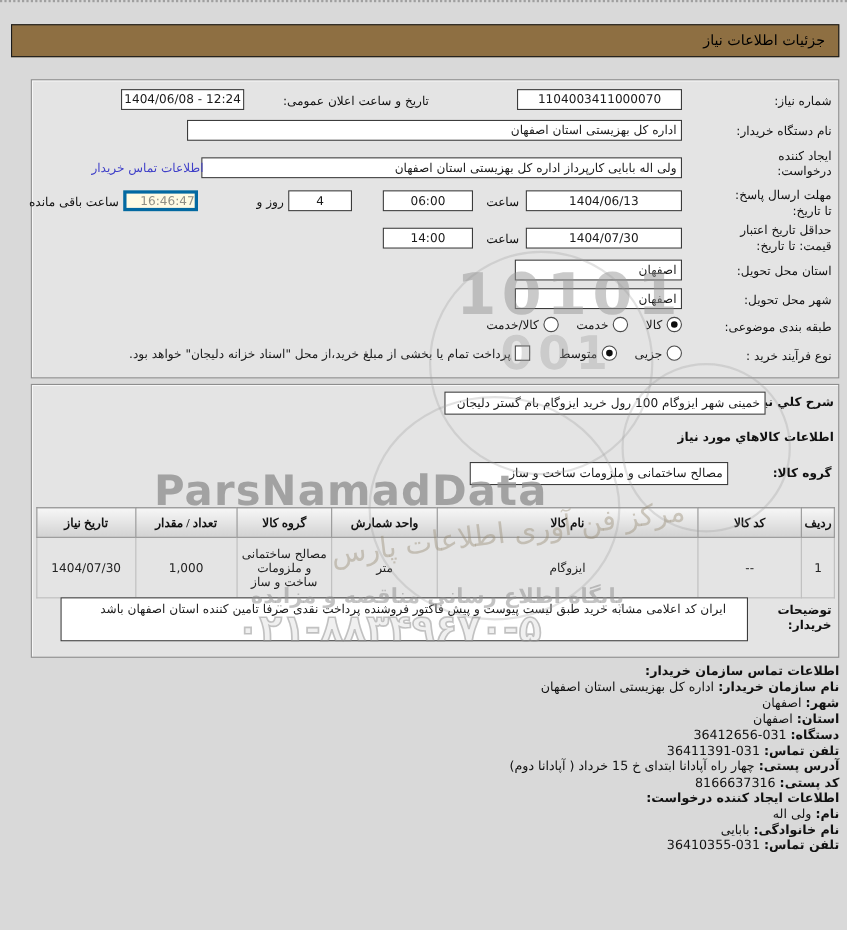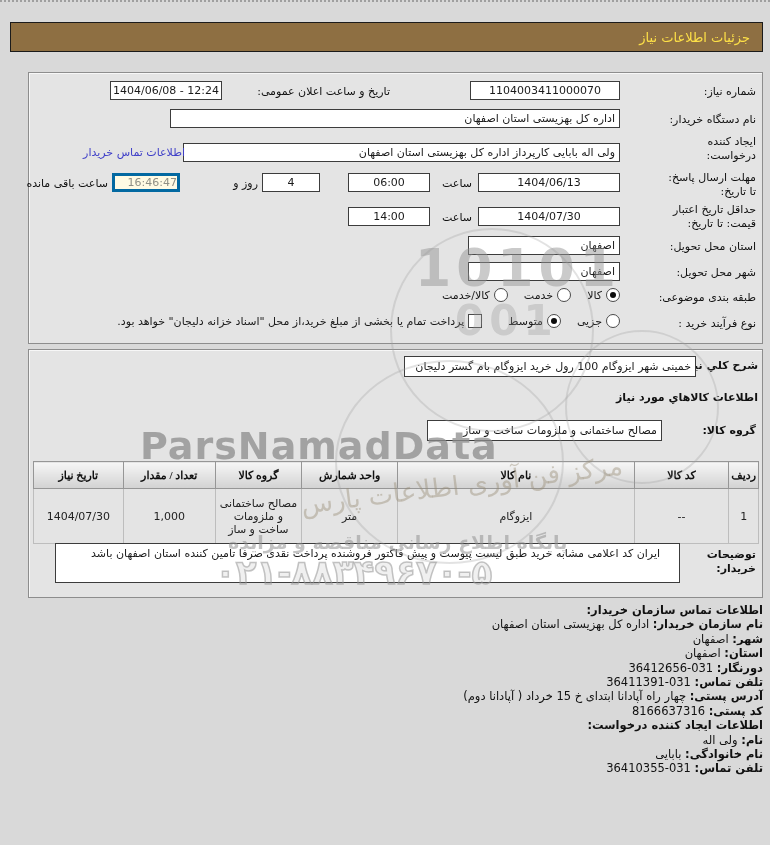--- a/index.html
+++ b/index.html
@@ -8,21 +8,21 @@
     background:#d9d9d9;
     font-family:"DejaVu Sans",sans-serif;
     font-size:11px;color:#1a1a1a;
     direction:rtl;
   }
   .dotted-top{position:absolute;top:0;left:0;right:0;height:3px;border-top:2px dotted #9f9f9f;}
 
   .title-bar{
     position:absolute;top:22px;left:10px;right:7px;height:30px;
     background:#8e6f42;border:1px solid #1b1b1b;
-    color:#fde047;font-size:13px;
+    color:#000000;font-size:13px;
     display:flex;align-items:center;padding:0 12px;box-sizing:border-box;
   }
 
   .panel{
     position:absolute;left:28px;right:7px;
     background:#e4e4e4;border:1px solid #8d8d8d;
     box-shadow:inset 1px 1px 0 rgba(255,255,255,.7);
   }
   #panel-main{top:72px;height:270px;}
   #panel-need{top:349px;height:247px;}
@@ -246,21 +246,21 @@
   <div class="notes-box" style="top:193px;right:82px;width:625px;height:40px;">
     <span>ایران کد اعلامی مشابه خرید طبق لیست پیوست و پیش فاکتور فروشنده پرداخت نقدی صرفا تامین کننده استان اصفهان باشد</span>
   </div>
 </div>
 
 <div class="contact">
   <div class="bold">اطلاعات تماس سازمان خریدار:</div>
   <div><b>نام سازمان خریدار:</b> <span>اداره کل بهزیستی استان اصفهان</span></div>
   <div><b>شهر:</b> <span>اصفهان</span></div>
   <div><b>استان:</b> <span>اصفهان</span></div>
-  <div><b>دورنگار:</b> <span class="num">36412656-031</span></div>
+  <div><b>دستگاه:</b> <span class="num">36412656-031</span></div>
   <div><b>تلفن تماس:</b> <span class="num">36411391-031</span></div>
   <div><b>آدرس پستی:</b> <span>چهار راه آپادانا ابتدای خ 15 خرداد ( آپادانا دوم)</span></div>
   <div><b>کد پستی:</b> <span class="num">8166637316</span></div>
   <div class="bold">اطلاعات ایجاد کننده درخواست:</div>
   <div><b>نام:</b> <span>ولی اله</span></div>
   <div><b>نام خانوادگی:</b> <span>بابایی</span></div>
   <div><b>تلفن تماس:</b> <span class="num">36410355-031</span></div>
 </div>
 
 <div class="wm wm-circle" style="left:390px;top:228px;width:200px;height:200px;"></div>

